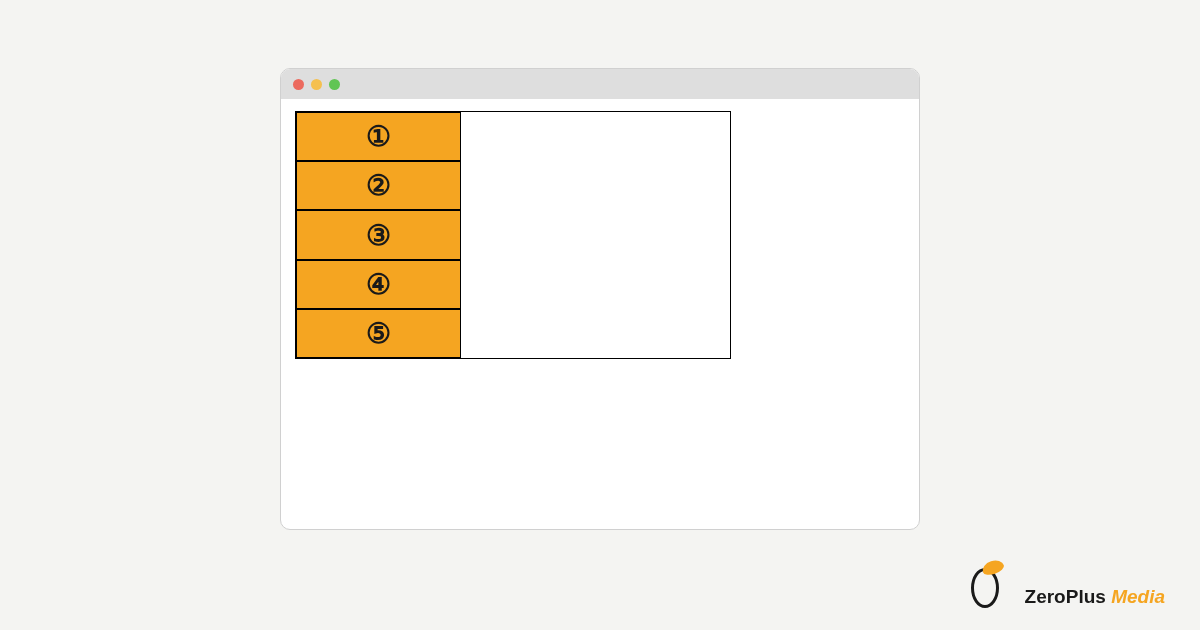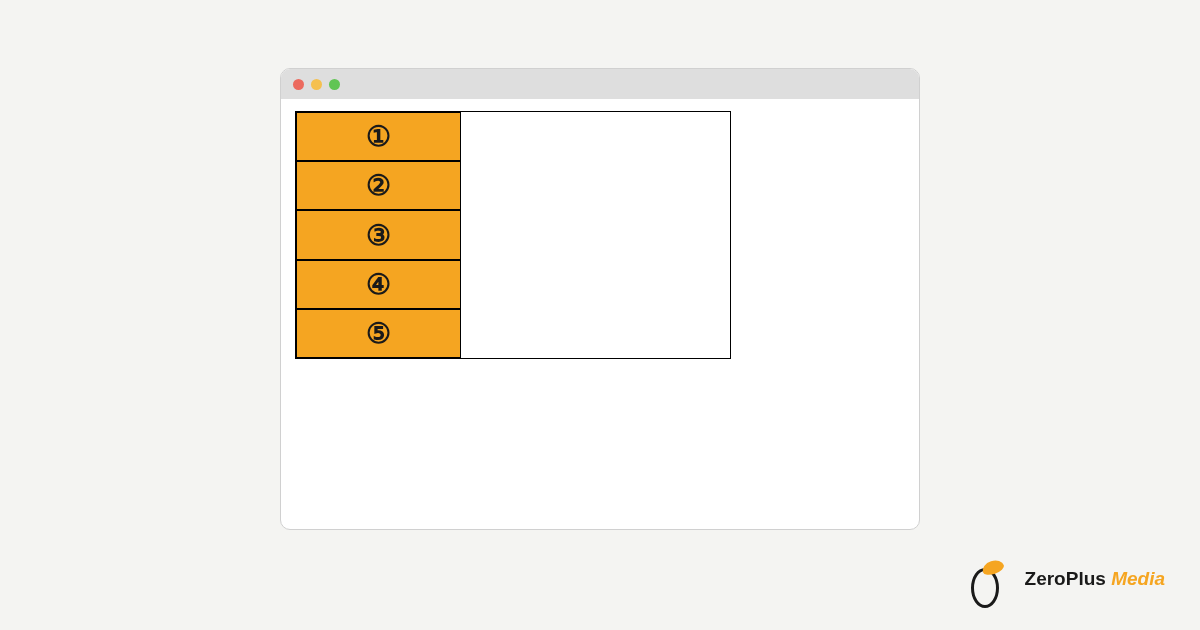--- a/index.html
+++ b/index.html
@@ -57,21 +57,21 @@
       justify-content: center;
       font-size: 28px;
       font-weight: 600;
       color: #1a1a1a;
     }
     .logo {
       position: absolute;
       right: 35px;
       bottom: 22px;
       display: flex;
-      align-items: flex-start;
+      align-items: flex-end;
       gap: 26px;
     }
     .logo-zero {
       width: 28px;
       height: 40px;
       border: 3.5px solid #1a1a1a;
       border-radius: 14px / 20px;
       position: relative;
     }
     .logo-swoosh {

